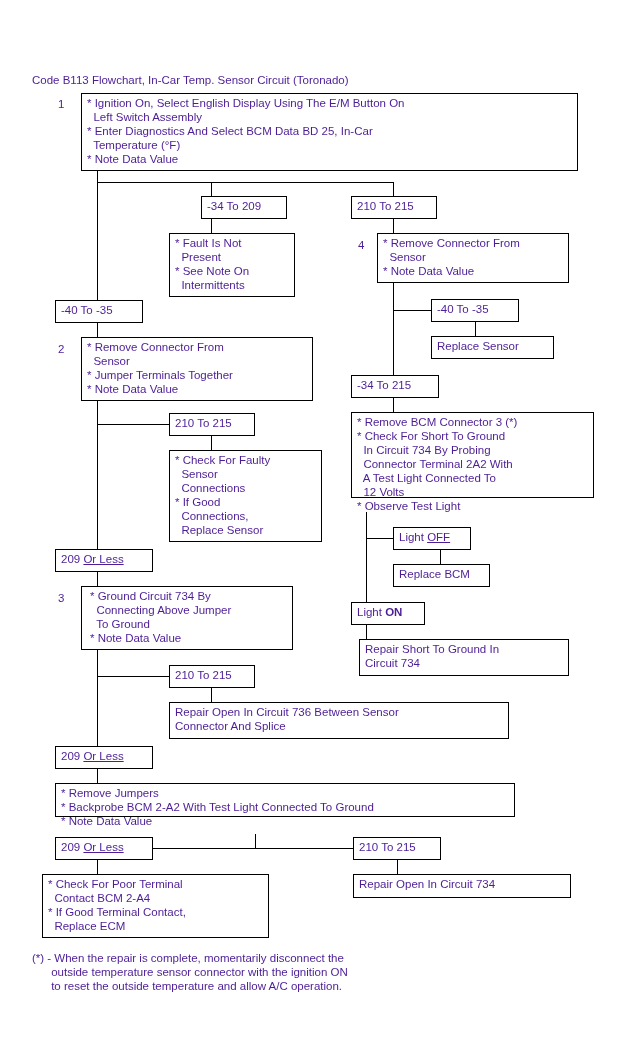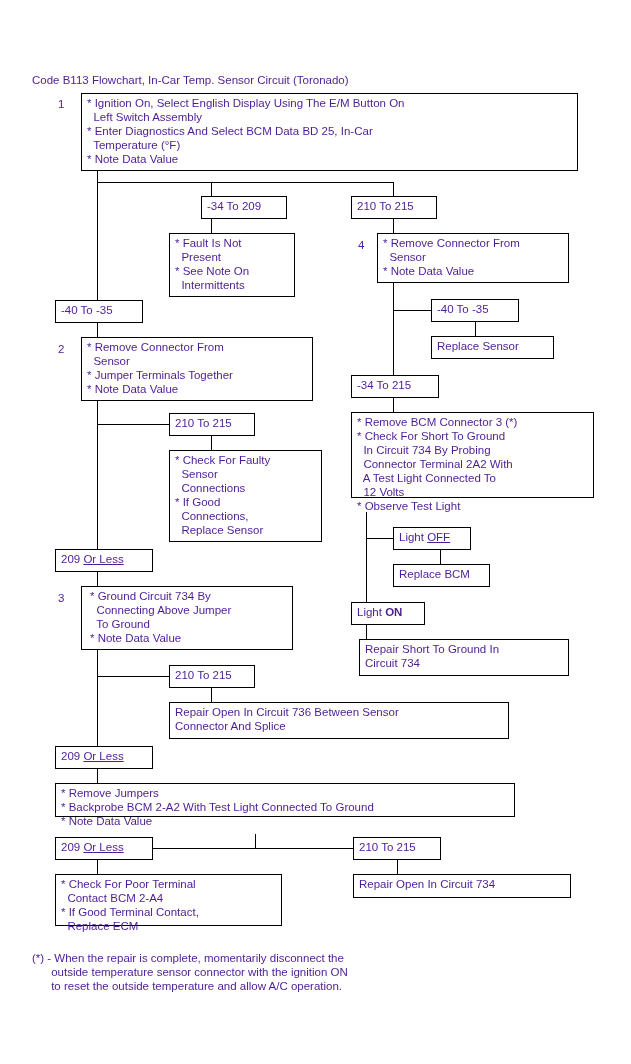--- a/index.html
+++ b/index.html
@@ -168,21 +168,21 @@
   <div class="vline" style="left:97px; top:769px; height:14px;"></div>
   <div class="box" style="left:55px; top:783px; width:460px; height:34px;">* Remove Jumpers
 * Backprobe BCM 2-A2 With Test Light Connected To Ground
 * Note Data Value</div>
 
   <div class="vline" style="left:255px; top:834px; height:14px;"></div>
   <div class="hline" style="left:153px; top:848px; width:200px;"></div>
 
   <div class="box" style="left:55px; top:837px; width:98px; height:23px;"><span>209 </span><span class="u">Or Less</span></div>
   <div class="vline" style="left:97px; top:860px; height:14px;"></div>
-  <div class="box" style="left:55px; top:874px; width:227px; height:52px;">* Check For Poor Terminal
+  <div class="box" style="left:42px; top:874px; width:227px; height:64px;">* Check For Poor Terminal
   Contact BCM 2-A4
 * If Good Terminal Contact,
   Replace ECM</div>
 
   <div class="box" style="left:353px; top:837px; width:88px; height:23px;">210 To 215</div>
   <div class="vline" style="left:397px; top:860px; height:14px;"></div>
   <div class="box" style="left:353px; top:874px; width:218px; height:24px;">Repair Open In Circuit 734</div>
 
   <div class="note" style="left:32px; top:951px;">(*) - When the repair is complete, momentarily disconnect the
       outside temperature sensor connector with the ignition ON

